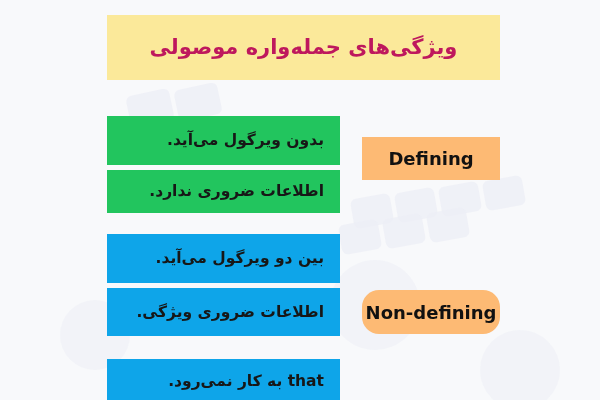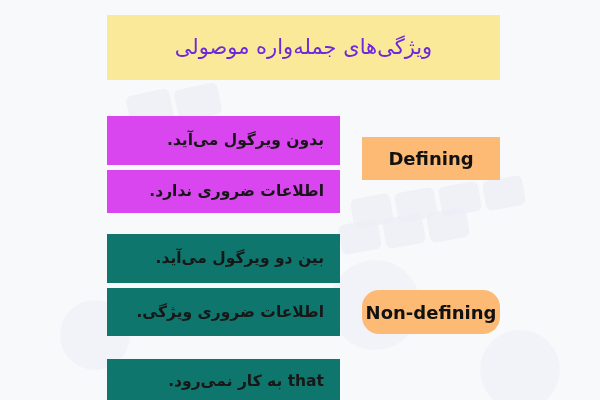--- a/index.html
+++ b/index.html
@@ -50,22 +50,22 @@
     width: 393px;
     height: 65px;
     background: #fbe99a;
     display: flex;
     align-items: center;
     justify-content: center;
     z-index: 2;
   }
   .title-text {
     font-size: 21px;
-    font-weight: normal;
-    color: #6d28d9;
+    font-weight: bold;
+    color: #be185d;
     letter-spacing: 0;
     line-height: 1.3;
     text-align: left;
     direction: rtl;
   }
 
   
   .stmt {
     position: absolute;
     left: 107px;
@@ -78,22 +78,22 @@
     z-index: 2;
     direction: rtl;
   }
   .stmt-text {
     font-size: 15.5px;
     font-weight: bold;
     color: #171717;
     line-height: 1.35;
     white-space: nowrap;
   }
-  .stmt.cyan { background: #d946ef; }
-  .stmt.purple { background: #0f766e; padding-left: 10px; }
+  .stmt.cyan { background: #22c55e; }
+  .stmt.purple { background: #0ea5e9; padding-left: 10px; }
 
   .c1 { top: 116px; height: 49px; }
   .c2 { top: 170px; height: 43px; }
   .p1 { top: 234px; height: 49px; }
   .p2 { top: 288px; height: 48px; }
   .p3 { top: 359px; height: 44px; }
 
   
   .label-box {
     position: absolute;

